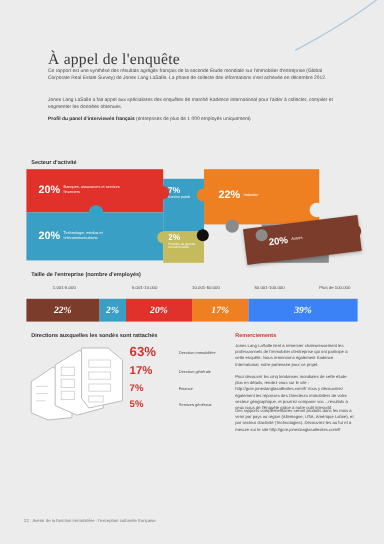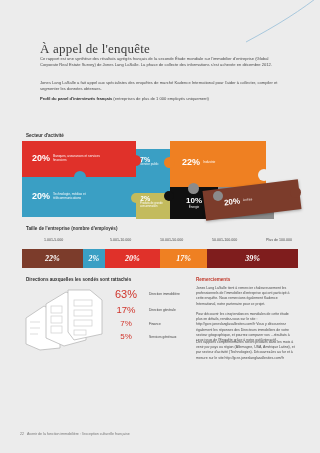--- a/index.html
+++ b/index.html
@@ -82,21 +82,21 @@
   .scale{position:absolute;left:26px;top:238px;width:268px;height:8px;}
   .scale span{position:absolute;font-size:3.6px;color:#4a4a4a;white-space:nowrap;}
   .bars{position:absolute;left:22px;top:249px;height:19px;display:flex;width:276px;}
   .bar{display:flex;align-items:center;justify-content:center;color:#fff;
        font-family:"Liberation Serif",serif;font-style:italic;font-size:8px;font-weight:bold;}
 
   
   .docs{position:absolute;left:24px;top:288px;width:84px;height:64px;}
   .dirlist{position:absolute;left:108px;top:288px;width:78px;}
   .dirrow{display:flex;align-items:center;margin-bottom:4px;}
-  .dirnum{color:#d0342b;font-weight:normal;text-align:center;width:36px;}
+  .dirnum{color:#d0342b;font-weight:bold;text-align:left;width:36px;}
   .dirlbl{font-size:3.3px;line-height:4px;color:#444;margin-left:5px;}
   #d0 .dirnum{font-size:11px;}
   #d1 .dirnum{font-size:9.5px;}
   #d2 .dirnum{font-size:8px;}
   #d3 .dirnum{font-size:8px;}
 
   
   .rem{position:absolute;left:196px;width:100px;font-size:3.5px;line-height:5.2px;color:#4a4a4a;}
   #r1{top:286px;}
   #r2{top:312px;}
@@ -136,24 +136,20 @@
     <div class="pz" id="pz-service">
       <span class="num">7%</span>
         <span class="lbl">Service public</span>
     </div>
     <div class="pz" id="pz-produits">
       <span class="num">2%</span>
         <span class="lbl">Produits de grande consommation</span>
     </div>
     <div class="pz" id="pz-industrie">
       <span class="num">22%</span><span class="lbl">Industrie</span>
-    </div>
-    <div class="pz" id="pz-energie">
-      <span class="num">10%</span>
-        <span class="lbl">Énergie</span>
     </div>
     <div class="pz" id="pz-services-ent">
       <span class="num">15%</span><span class="lbl">Services aux entreprises</span>
     </div>
     <div class="pz" id="pz-autre">
       <span class="num">20%</span><span class="lbl">Autres</span>
     </div>
 
     <div class="knob" style="left:52px;top:30px;width:12px;height:12px;background:#3a9fc4;"></div>
     <div class="knob" style="left:108px;top:14px;width:11px;height:11px;background:#e0312a;"></div>
@@ -172,21 +168,21 @@
     <span style="left:84px">5.001-10.000</span>
     <span style="left:134px">10.001-50.000</span>
     <span style="left:186px">50.001-100.000</span>
     <span style="left:240px">Plus de 100.000</span>
   </div>
   <div class="bars">
     <div class="bar" style="flex:22;background:#7c3c2b;">22%</div>
     <div class="bar" style="flex:8;background:#3a9fc4;">2%</div>
     <div class="bar" style="flex:20;background:#e0312a;">20%</div>
     <div class="bar" style="flex:17;background:#ef8022;">17%</div>
-    <div class="bar" style="flex:33;background:#7f1d1d;">39%</div>
+    <div class="bar" style="flex:33;background:#3b82f6;">39%</div>
   </div>
 
   <div class="sec-title" id="t-directions">Directions auxquelles les sondés sont rattachés</div>
 
   <div class="docs">
     <svg width="84" height="64" viewBox="0 0 84 64">
       <g fill="#ffffff" stroke="#b9b9b9" stroke-width="0.8">
         <polygon points="2,30 20,18 36,26 36,60 16,62 2,56"></polygon>
         <polygon points="22,16 42,4 62,12 62,52 40,58 22,50"></polygon>
         <polygon points="44,2 66,2 78,12 78,46 50,52 44,44"></polygon>

